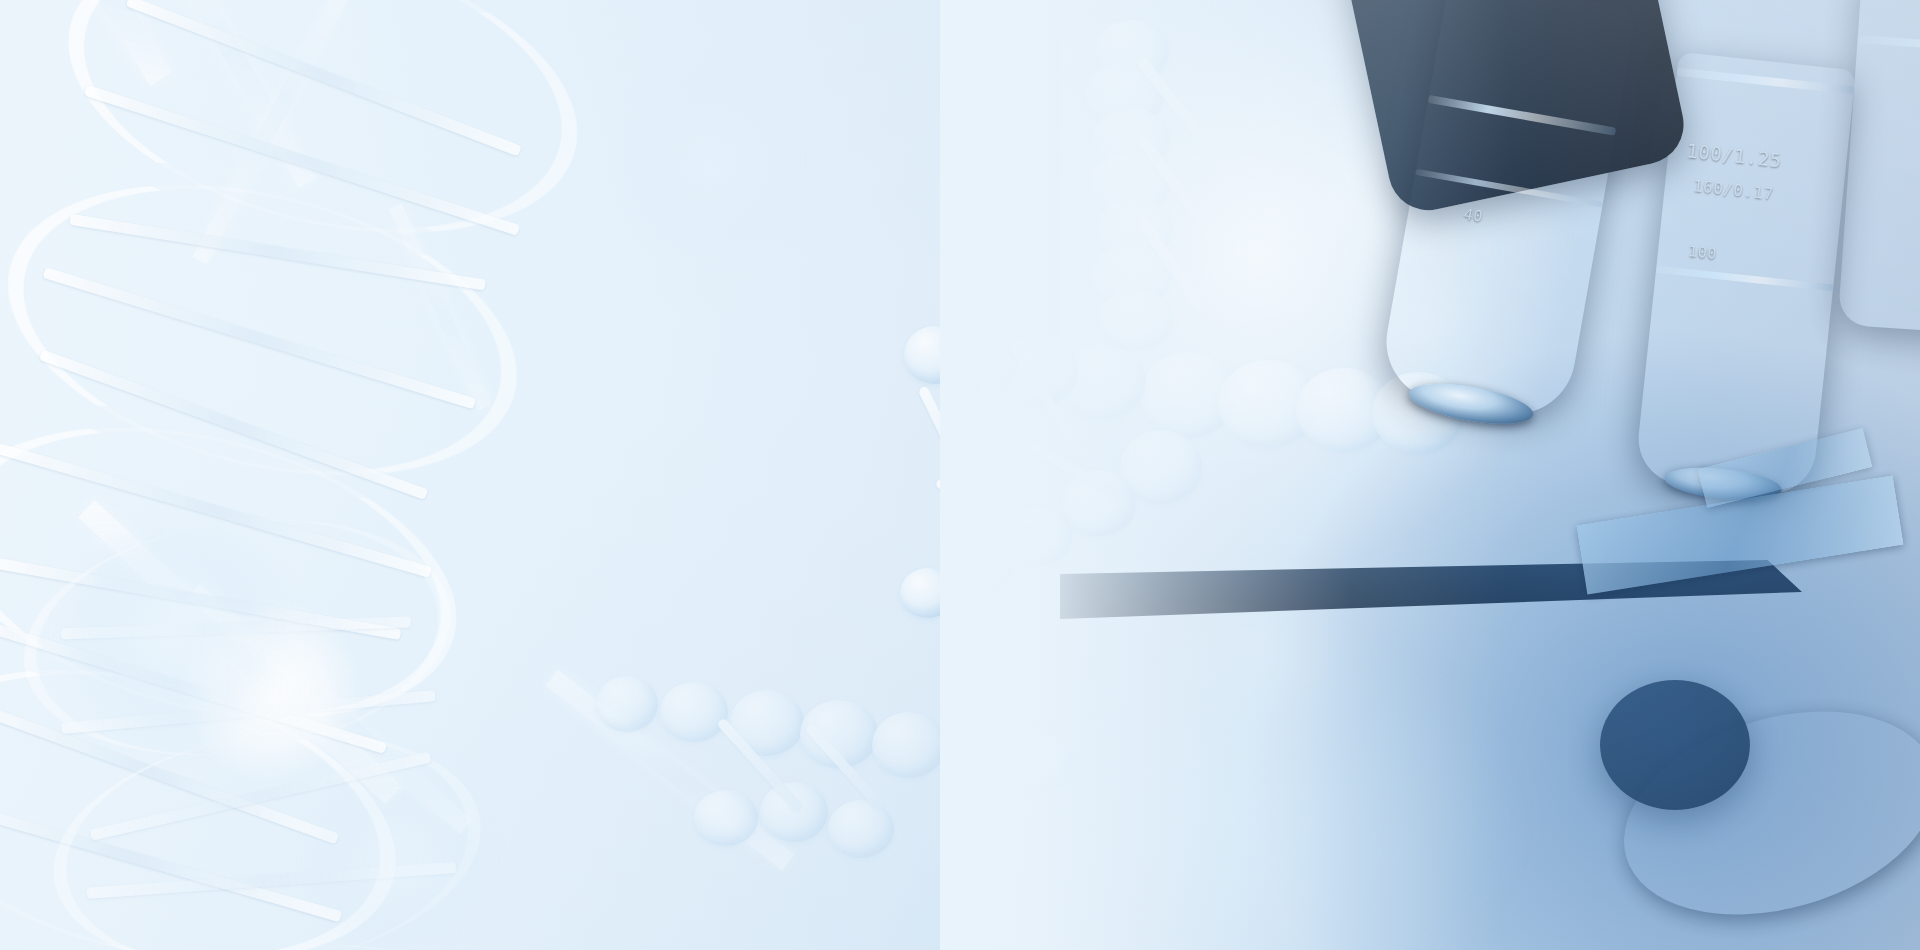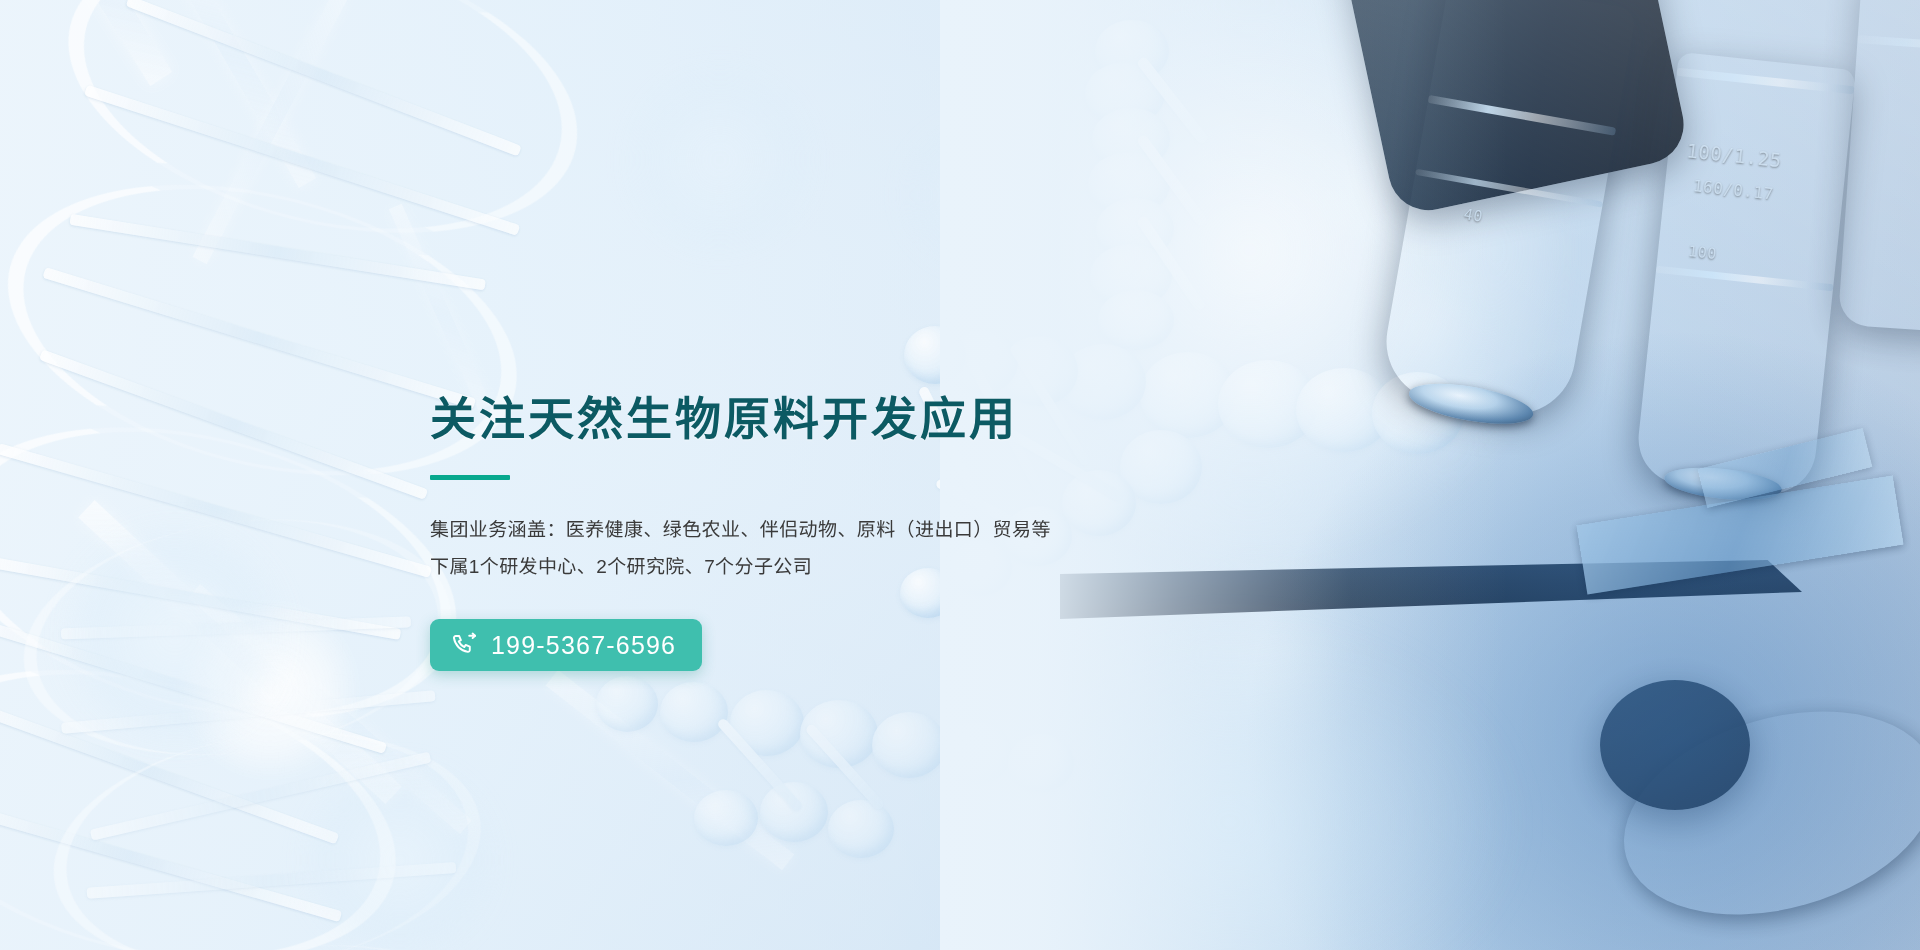--- a/index.html
+++ b/index.html
@@ -376,36 +376,13 @@
 
     <div class="knurl" style="left:560px; top:718px; width:320px; height:190px; transform:rotate(-16deg); opacity:.9;"></div>
     <div class="objective" style="left:540px; top:680px; width:150px; height:130px; border-radius:50%; opacity:.85;
                 background:linear-gradient(150deg,#2a4766,#14263c);"></div>
 
     <div class="blue-wash"></div>
     <div class="haze"></div>
   </div>
   <div id="scope-fade"></div>
 
-  <div id="content">
-
-    <h1 id="headline" style="color: rgb(12, 90, 99);">关注天然生物原料开发应用</h1>
-
-    <div id="divider" style="background: rgb(7, 168, 142);"></div>
-
-    <div id="subcopy">
-      <div>集团业务涵盖：医养健康、绿色农业、伴侣动物、原料（进出口）贸易等</div>
-      <div>下属1个研发中心、2个研究院、7个分子公司</div>
-    </div>
-
-    <a id="phone-button" href="#" style="background: rgb(63, 191, 174); color: rgb(255, 255, 255);">
-      <span>
-        <svg width="27" height="27" viewBox="0 0 24 24" fill="none" stroke="#ffffff" stroke-width="1.7" stroke-linecap="round" stroke-linejoin="round">
-          <path d="M4.2 3.6h3.1l1.5 3.7-1.9 1.1a11.4 11.4 0 0 0 5 5l1.1-1.9 3.7 1.5v3.1a1.6 1.6 0 0 1-1.7 1.6A14.6 14.6 0 0 1 2.6 5.3a1.6 1.6 0 0 1 1.6-1.7z"></path>
-          <path d="M16.2 3.4h5.2"></path>
-          <path d="M19.2 1.4l2.2 2-2.2 2"></path>
-        </svg>
-      </span>
-      <span class="tel">199-5367-6596</span>
-    </a>
-
-  </div>
 </div>
 
 </body></html>

